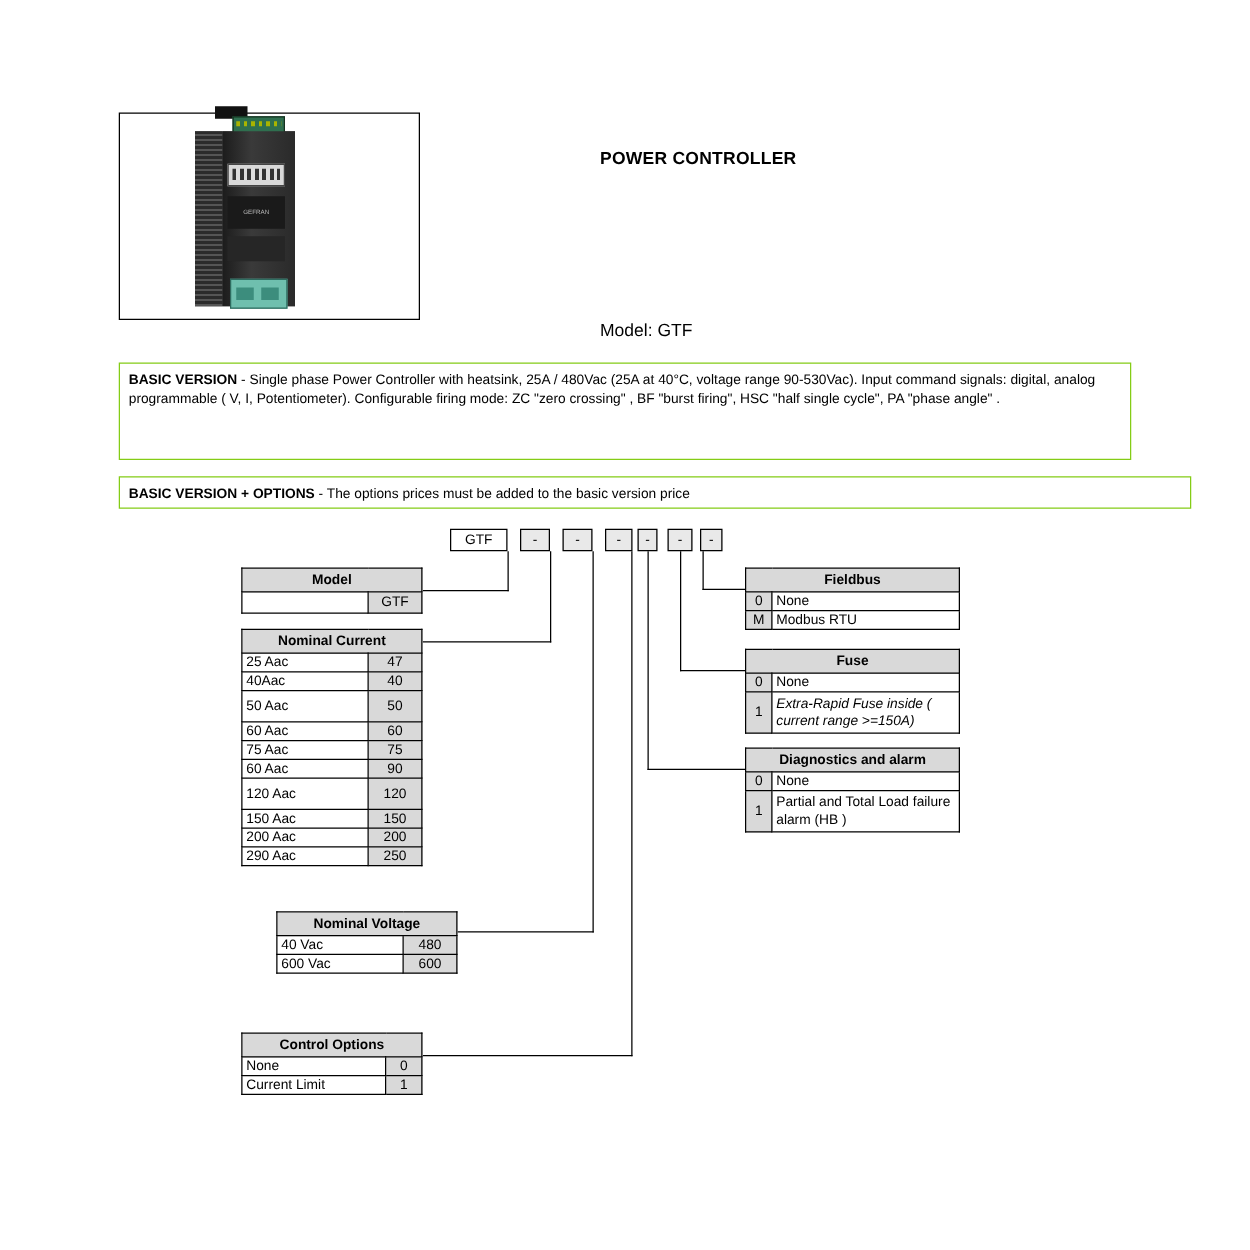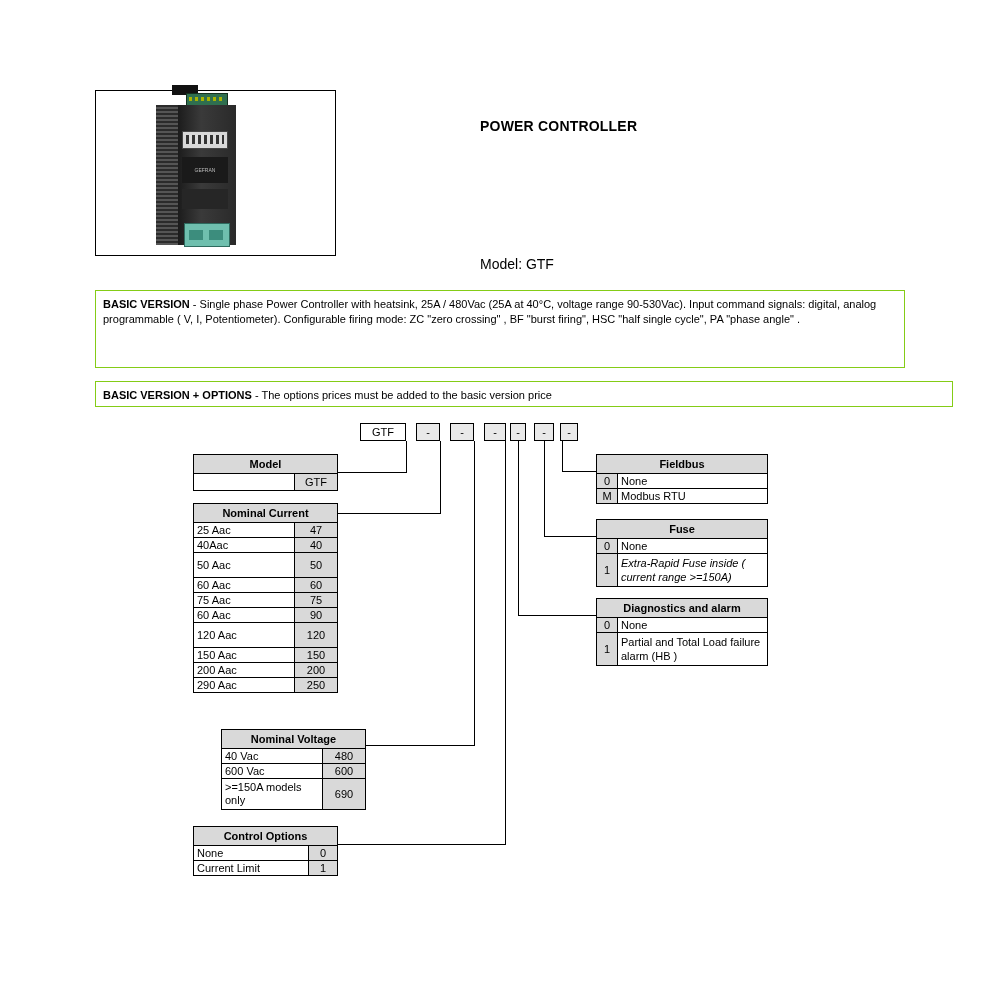--- a/index.html
+++ b/index.html
@@ -278,24 +278,20 @@
   </thead>
   <tbody>
     <tr>
         <td class="lbl">40 Vac</td>
         <td class="val">480</td>
       </tr>
     <tr>
         <td class="lbl">600 Vac</td>
         <td class="val">600</td>
       </tr>
-    <tr>
-        <td class="lbl" style="height:28px; line-height:13px;">&gt;=150A models only</td>
-        <td class="val">690</td>
-      </tr>
   </tbody>
 </table>
 
 <table class="t abs" id="tbl-control">
   <thead>
     <tr>
         <th colspan="2">Control Options</th>
       </tr>
   </thead>
   <tbody>

